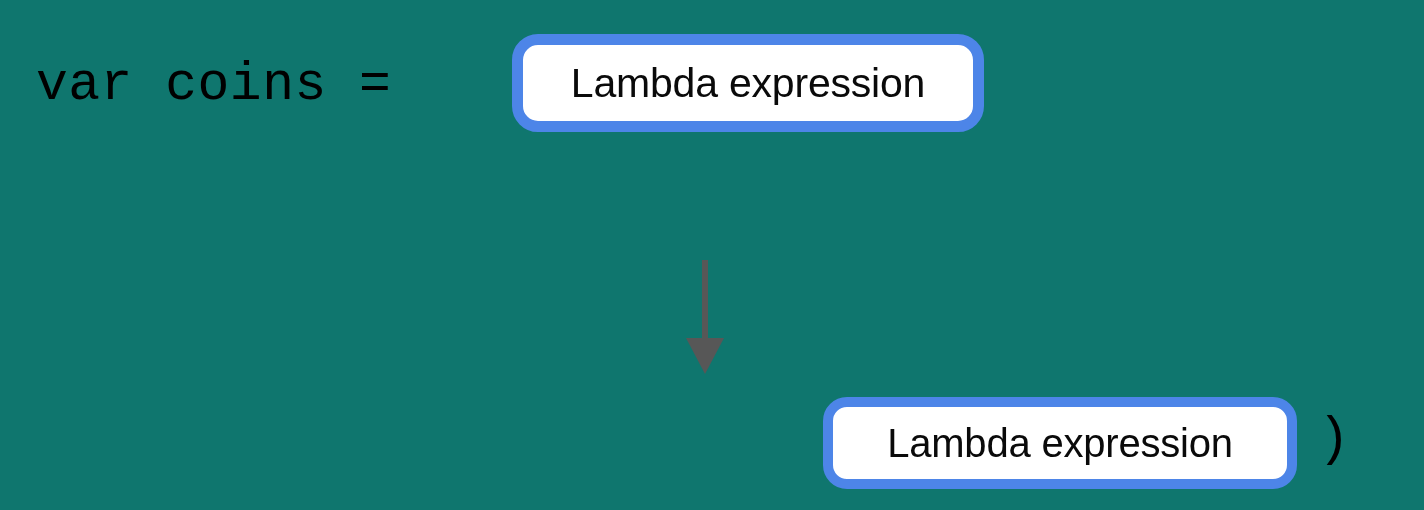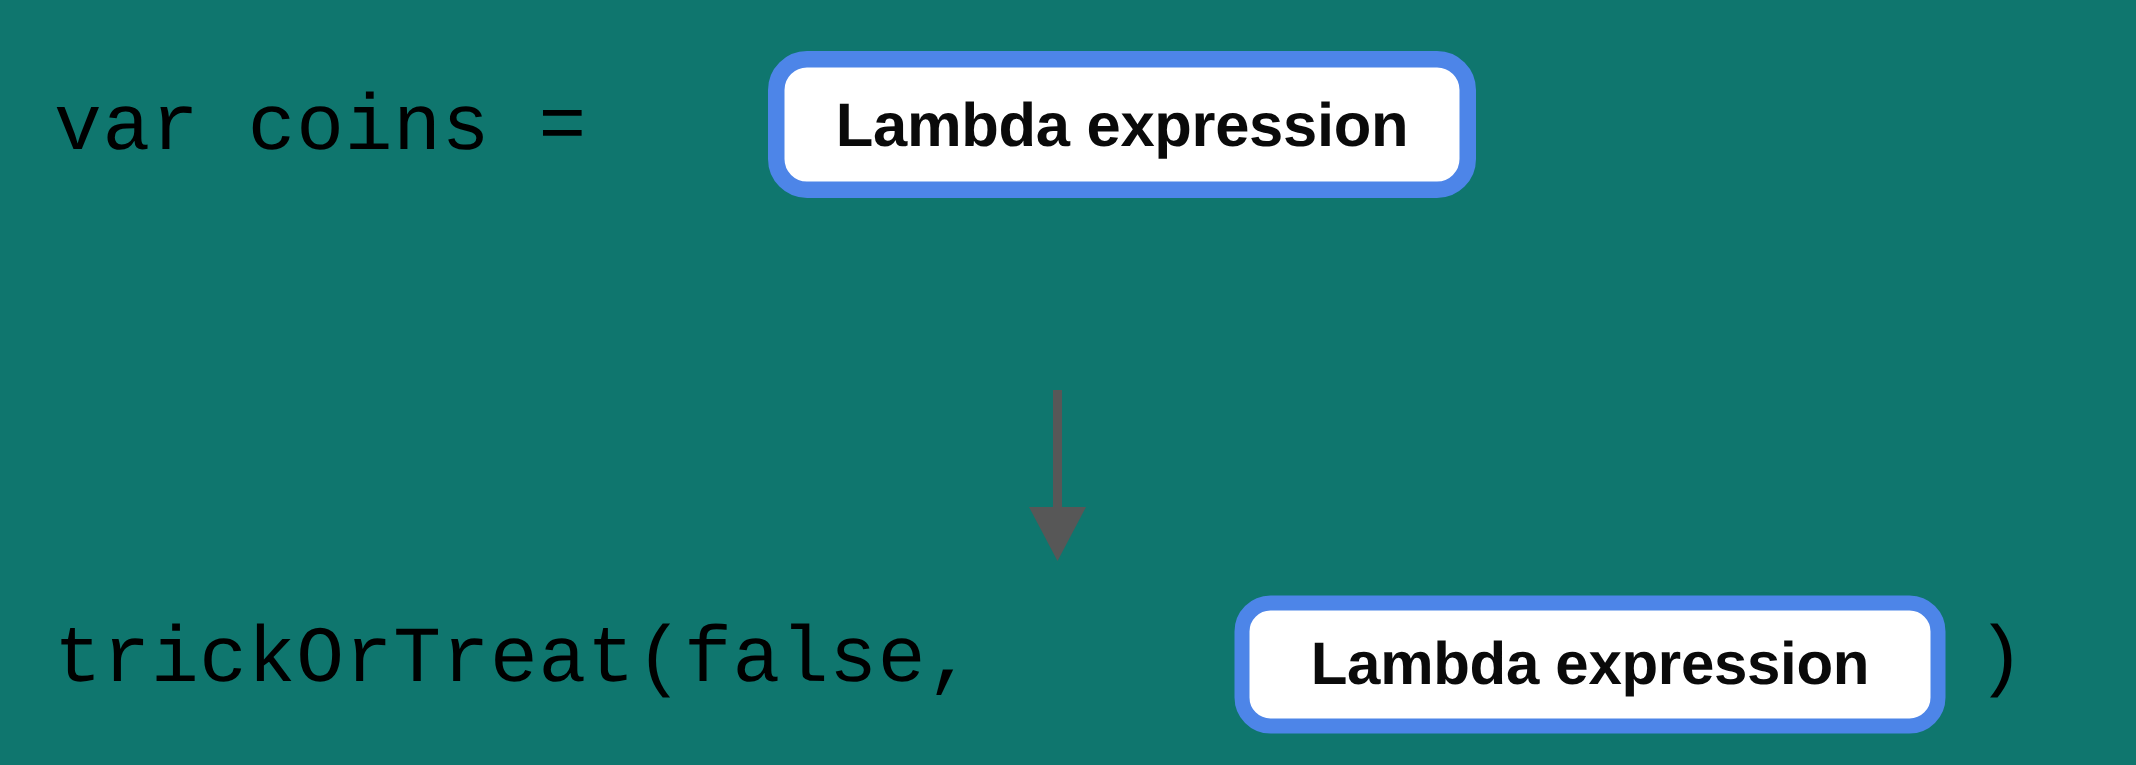--- a/index.html
+++ b/index.html
@@ -44,21 +44,21 @@
     box-sizing: border-box;
     background: #ffffff;
     border-style: solid;
     border-color: #4d85e8;
     display: flex;
     align-items: center;
     justify-content: center;
   }
   .chip-label {
     font-family: "Liberation Sans", "DejaVu Sans", sans-serif;
-    font-weight: 700;
+    font-weight: 400;
     color: #0a0a0a;
     white-space: nowrap;
     letter-spacing: -0.2px;
   }
 
   #chip-1 {
     left: 512px;
     top: 34px;
     width: 472px;
     height: 98px;
@@ -96,21 +96,20 @@
   <div class="chip" id="chip-1">
     <span class="chip-label">Lambda expression</span>
   </div>
 
 
   <svg id="flow-arrow" viewBox="0 0 90 120" aria-hidden="true">
     <line x1="45" y1="2" x2="45" y2="82" stroke="#575757" stroke-width="6"></line>
     <polygon points="26,80 64,80 45,116" fill="#575757"></polygon>
   </svg>
 
-  <div class="code" id="line3-code">trickOrTreat(false, </div>
 
   <div class="chip" id="chip-2">
     <span class="chip-label">Lambda expression</span>
   </div>
 
   <div class="code" id="line3-close">)</div>
 
 </div>
 
 </body></html>

